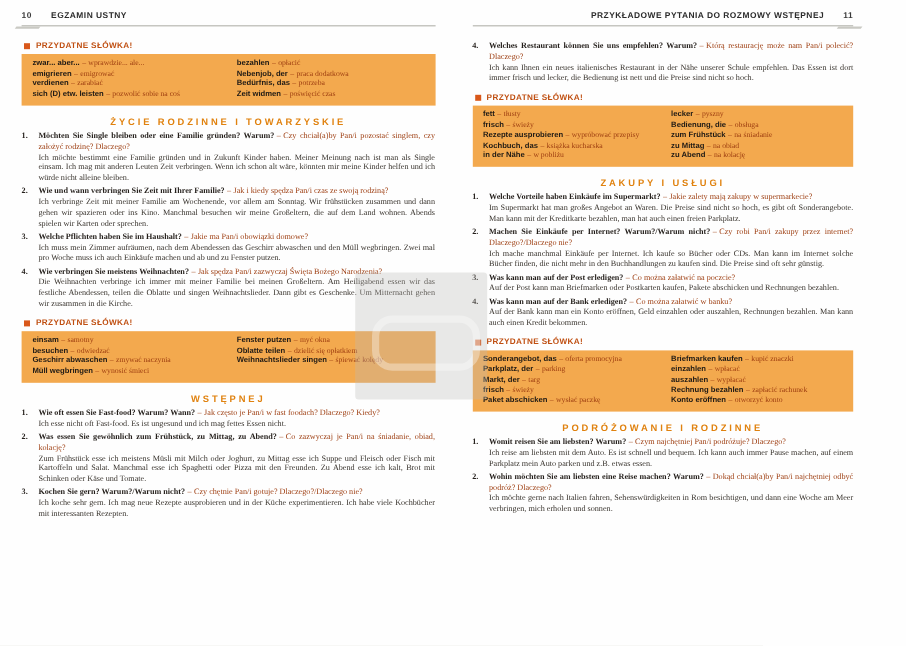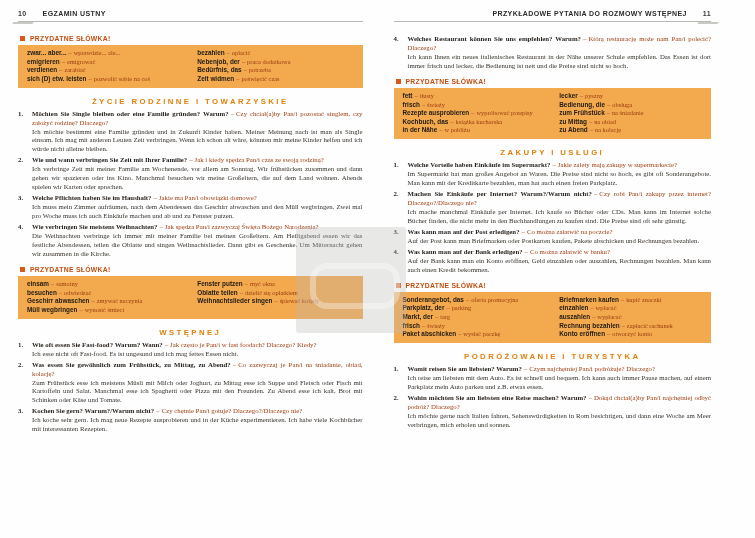--- a/index.html
+++ b/index.html
@@ -229,21 +229,21 @@
       </div>
       <div class="vcol">
         <div class="ventry"><b>Briefmarken kaufen</b><span class="sep">–</span><span class="vtrans">kupić znaczki</span></div>
         <div class="ventry"><b>einzahlen</b><span class="sep">–</span><span class="vtrans">wpłacać</span></div>
         <div class="ventry"><b>auszahlen</b><span class="sep">–</span><span class="vtrans">wypłacać</span></div>
         <div class="ventry"><b>Rechnung bezahlen</b><span class="sep">–</span><span class="vtrans">zapłacić rachunek</span></div>
         <div class="ventry"><b>Konto eröffnen</b><span class="sep">–</span><span class="vtrans">otworzyć konto</span></div>
       </div>
     </div>
 
-    <div class="section-title">PODRÓŻOWANIE I TURYSTYKA</div>
+    <div class="section-title">PODRÓŻOWANIE I RODZINNE</div>
 
     <div class="q">
       <span class="qnum">1.</span>
       <div class="qbody">
         <p class="qline"><span class="qde">Womit reisen Sie am liebsten? Warum?</span><span class="sep">–</span><span class="qpl">Czym najchętniej Pan/i podróżuje? Dlaczego?</span></p>
         <p class="ans">Ich reise am liebsten mit dem Auto. Es ist schnell und bequem. Ich kann auch immer Pause machen, auf einem Parkplatz mein Auto parken und z.B. etwas essen.</p>
       </div>
     </div>
     <div class="q">
       <span class="qnum">2.</span>

